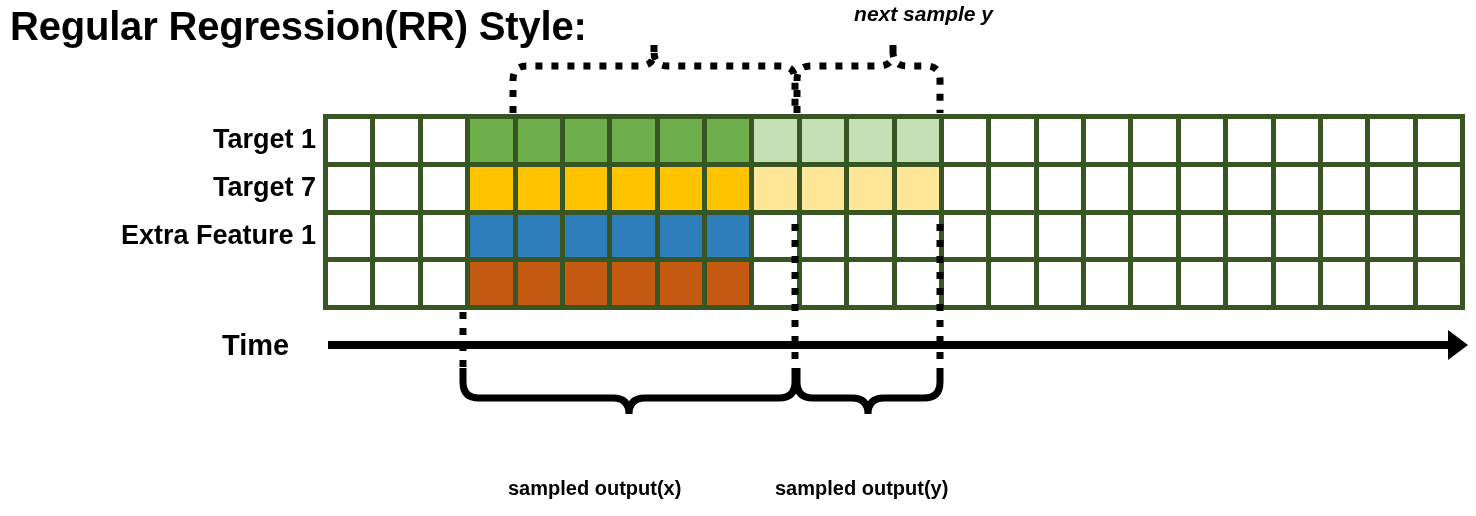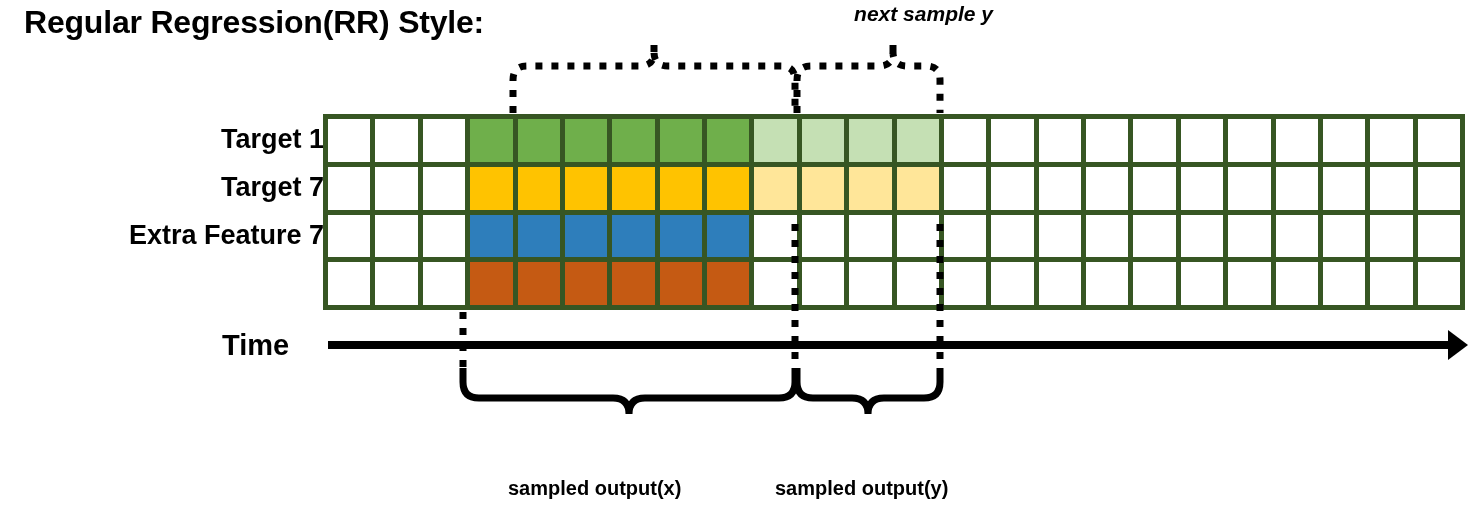--- a/index.html
+++ b/index.html
@@ -5,34 +5,34 @@
   html,body{margin:0;padding:0;}
   body{
     width:1476px;height:516px;background:#ffffff;
     font-family:"Liberation Sans", sans-serif;
     overflow:hidden;position:relative;
   }
   #stage{position:absolute;left:0;top:0;width:1476px;height:516px;}
 
   .title{
     position:absolute;left:10px;top:4px;
-    font-size:32px;font-weight:700;color:#000;
-    letter-spacing:-0.2px;white-space:nowrap;margin-left:14px;
+    font-size:40px;font-weight:700;color:#000;
+    letter-spacing:-0.2px;white-space:nowrap;
   }
 
   .brace-label{
     position:absolute;font-size:21px;font-style:italic;font-weight:600;
     color:#000;white-space:nowrap;text-align:center;
   }
 
   .row-label{
     position:absolute;right:0;font-size:27px;font-weight:700;color:#000;
     white-space:nowrap;text-align:right;line-height:1;
   }
-  #rowlabels{position:absolute;left:0;top:0;width:316px;height:516px;padding-left:8px;}
+  #rowlabels{position:absolute;left:0;top:0;width:316px;height:516px;}
 
   .time-label{
     position:absolute;font-size:29px;font-weight:700;color:#000;white-space:nowrap;
   }
 
   .grid{
     position:absolute;
     box-sizing:border-box;
     background:#375623;
     display:grid;
@@ -53,21 +53,21 @@
 
 <div id="stage">
 
   <div class="title">Regular Regression(RR) Style:</div>
 
   <div class="brace-label" style="left:793px;top:2px;width:200px;text-align:right;">next sample y</div>
 
   <div id="rowlabels">
     <div class="row-label" style="top:126px;">Target 1</div>
     <div class="row-label" style="top:174px;">Target 7</div>
-    <div class="row-label" style="top:222px;">Extra Feature 7</div>
+    <div class="row-label" style="top:222px;">Extra Feature 1</div>
   </div>
 
   <div id="grid" class="grid" style="left: 323px; top: 114px; width: 1142px; height: 196px; grid-template-columns: repeat(24, 1fr); grid-template-rows: repeat(4, 1fr); background: rgb(55, 86, 35);">
       <div class="cell" style="background: rgb(255, 255, 255);"></div>
       <div class="cell" style="background: rgb(255, 255, 255);"></div>
       <div class="cell" style="background: rgb(255, 255, 255);"></div>
       <div class="cell" style="background: rgb(111, 175, 75);"></div>
       <div class="cell" style="background: rgb(111, 175, 75);"></div>
       <div class="cell" style="background: rgb(111, 175, 75);"></div>
       <div class="cell" style="background: rgb(111, 175, 75);"></div>

